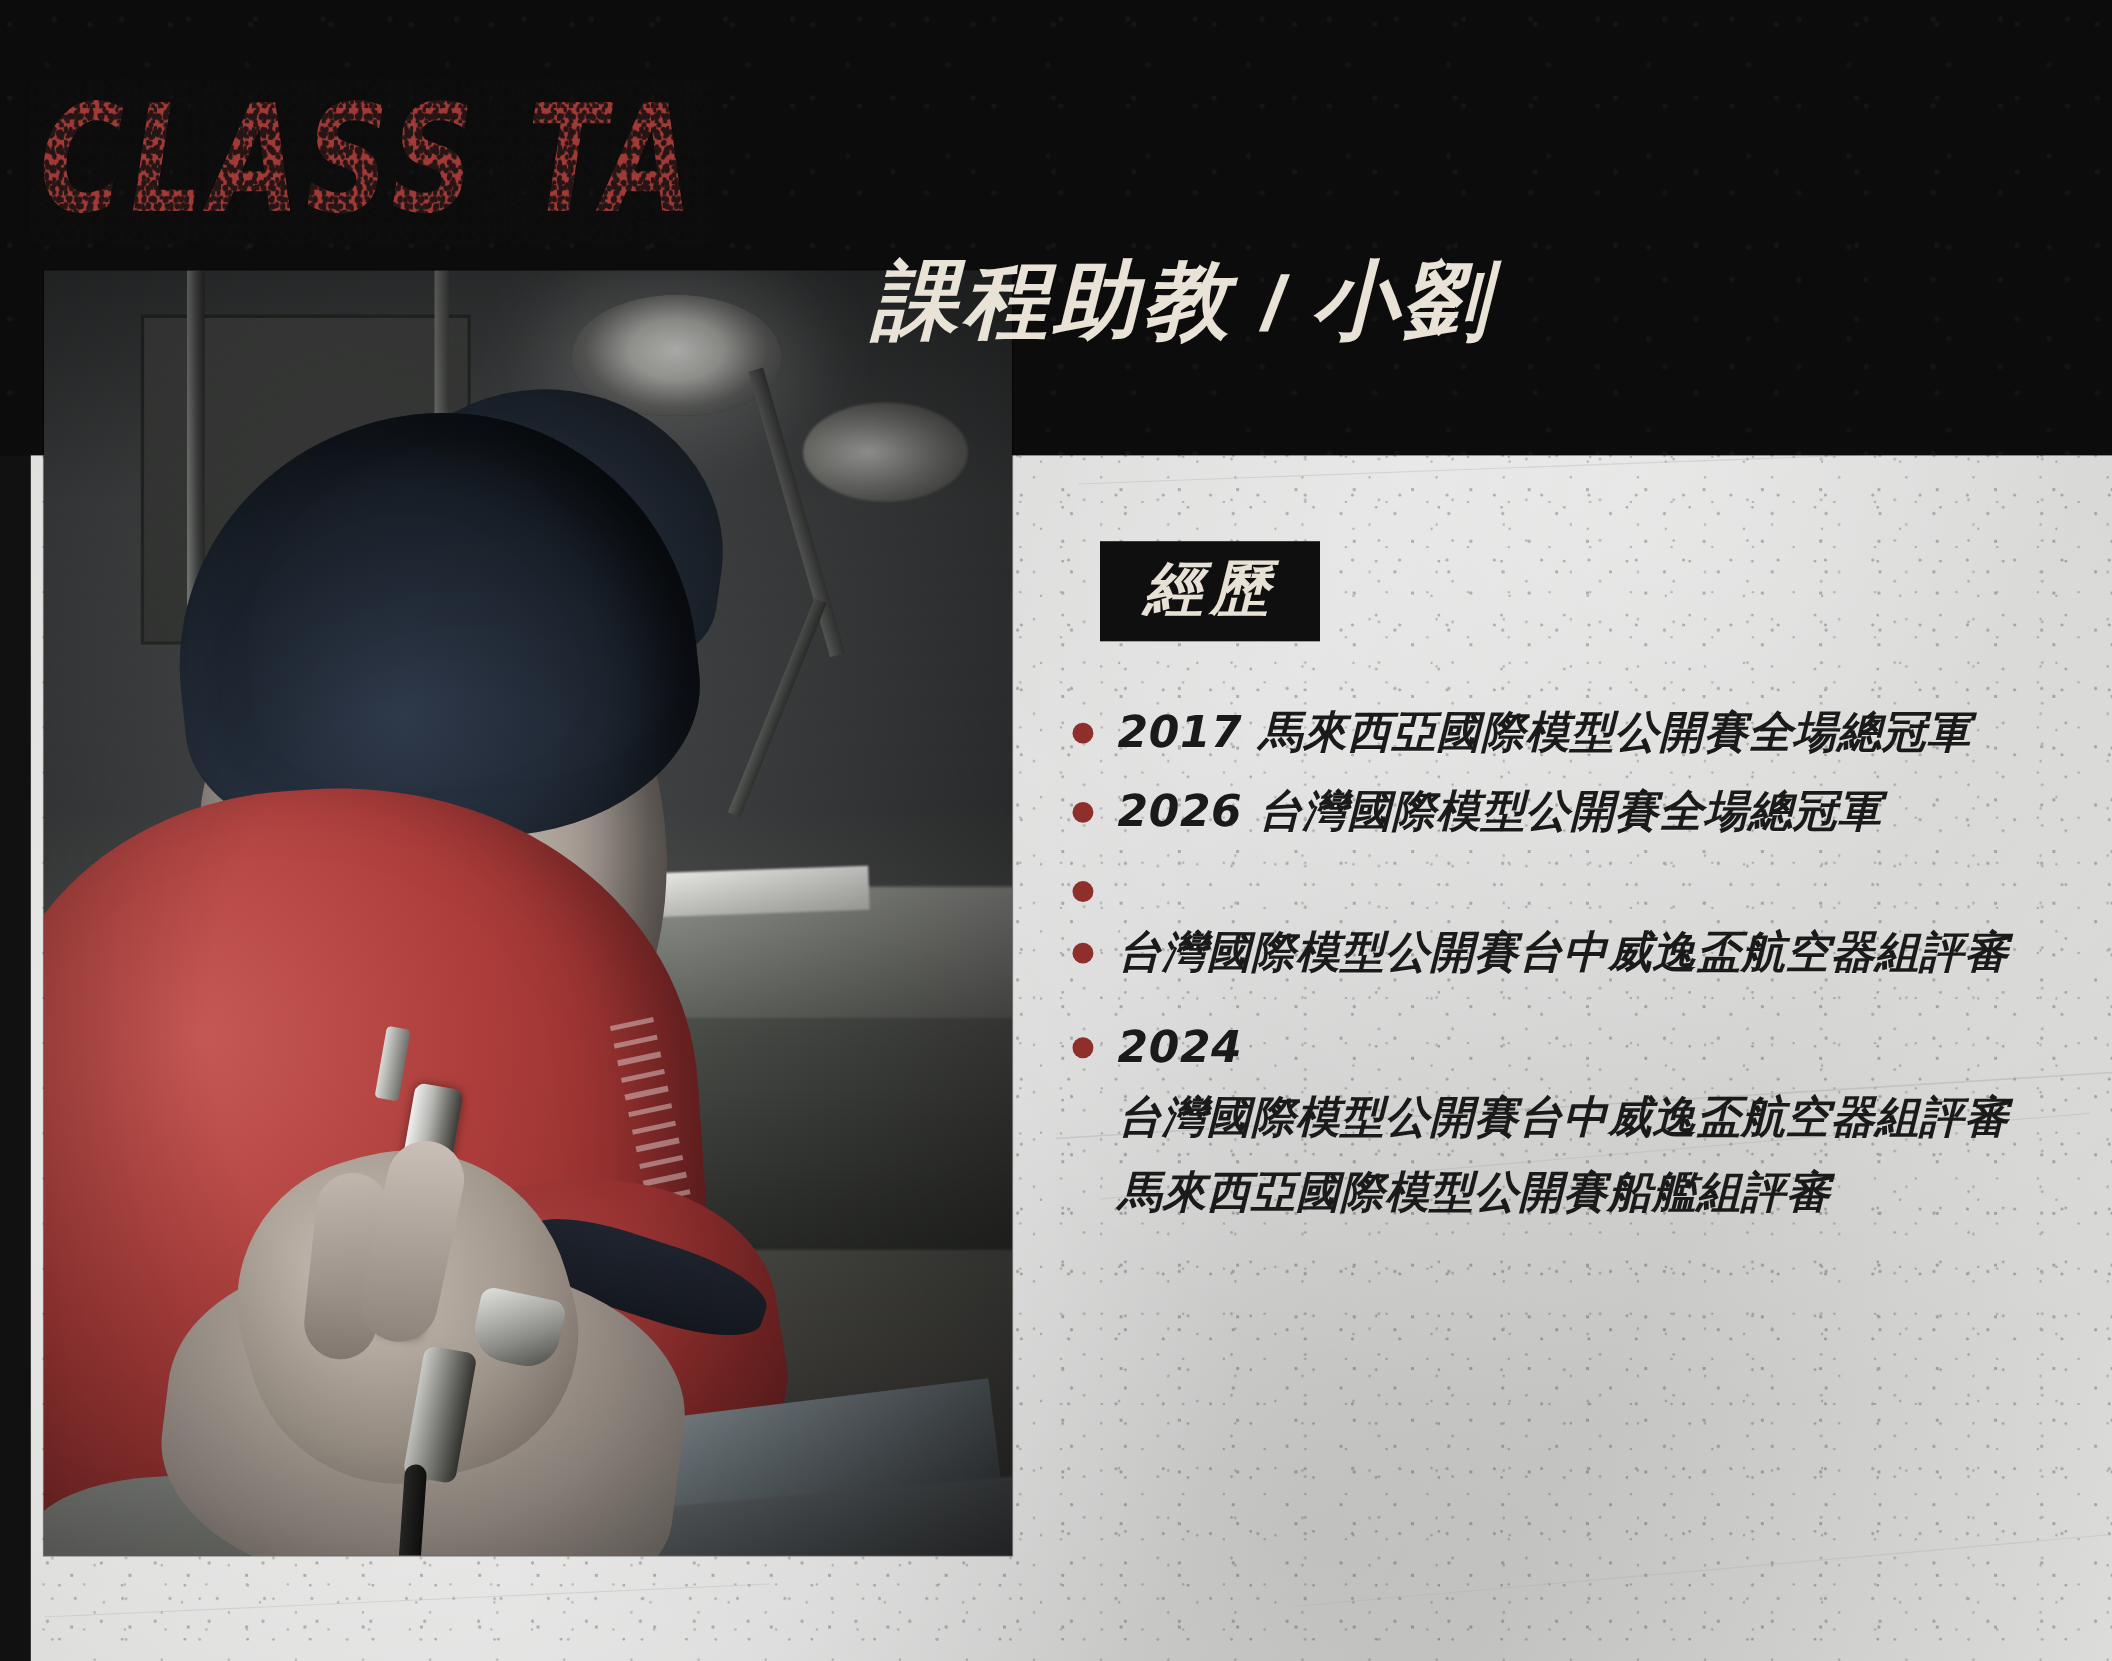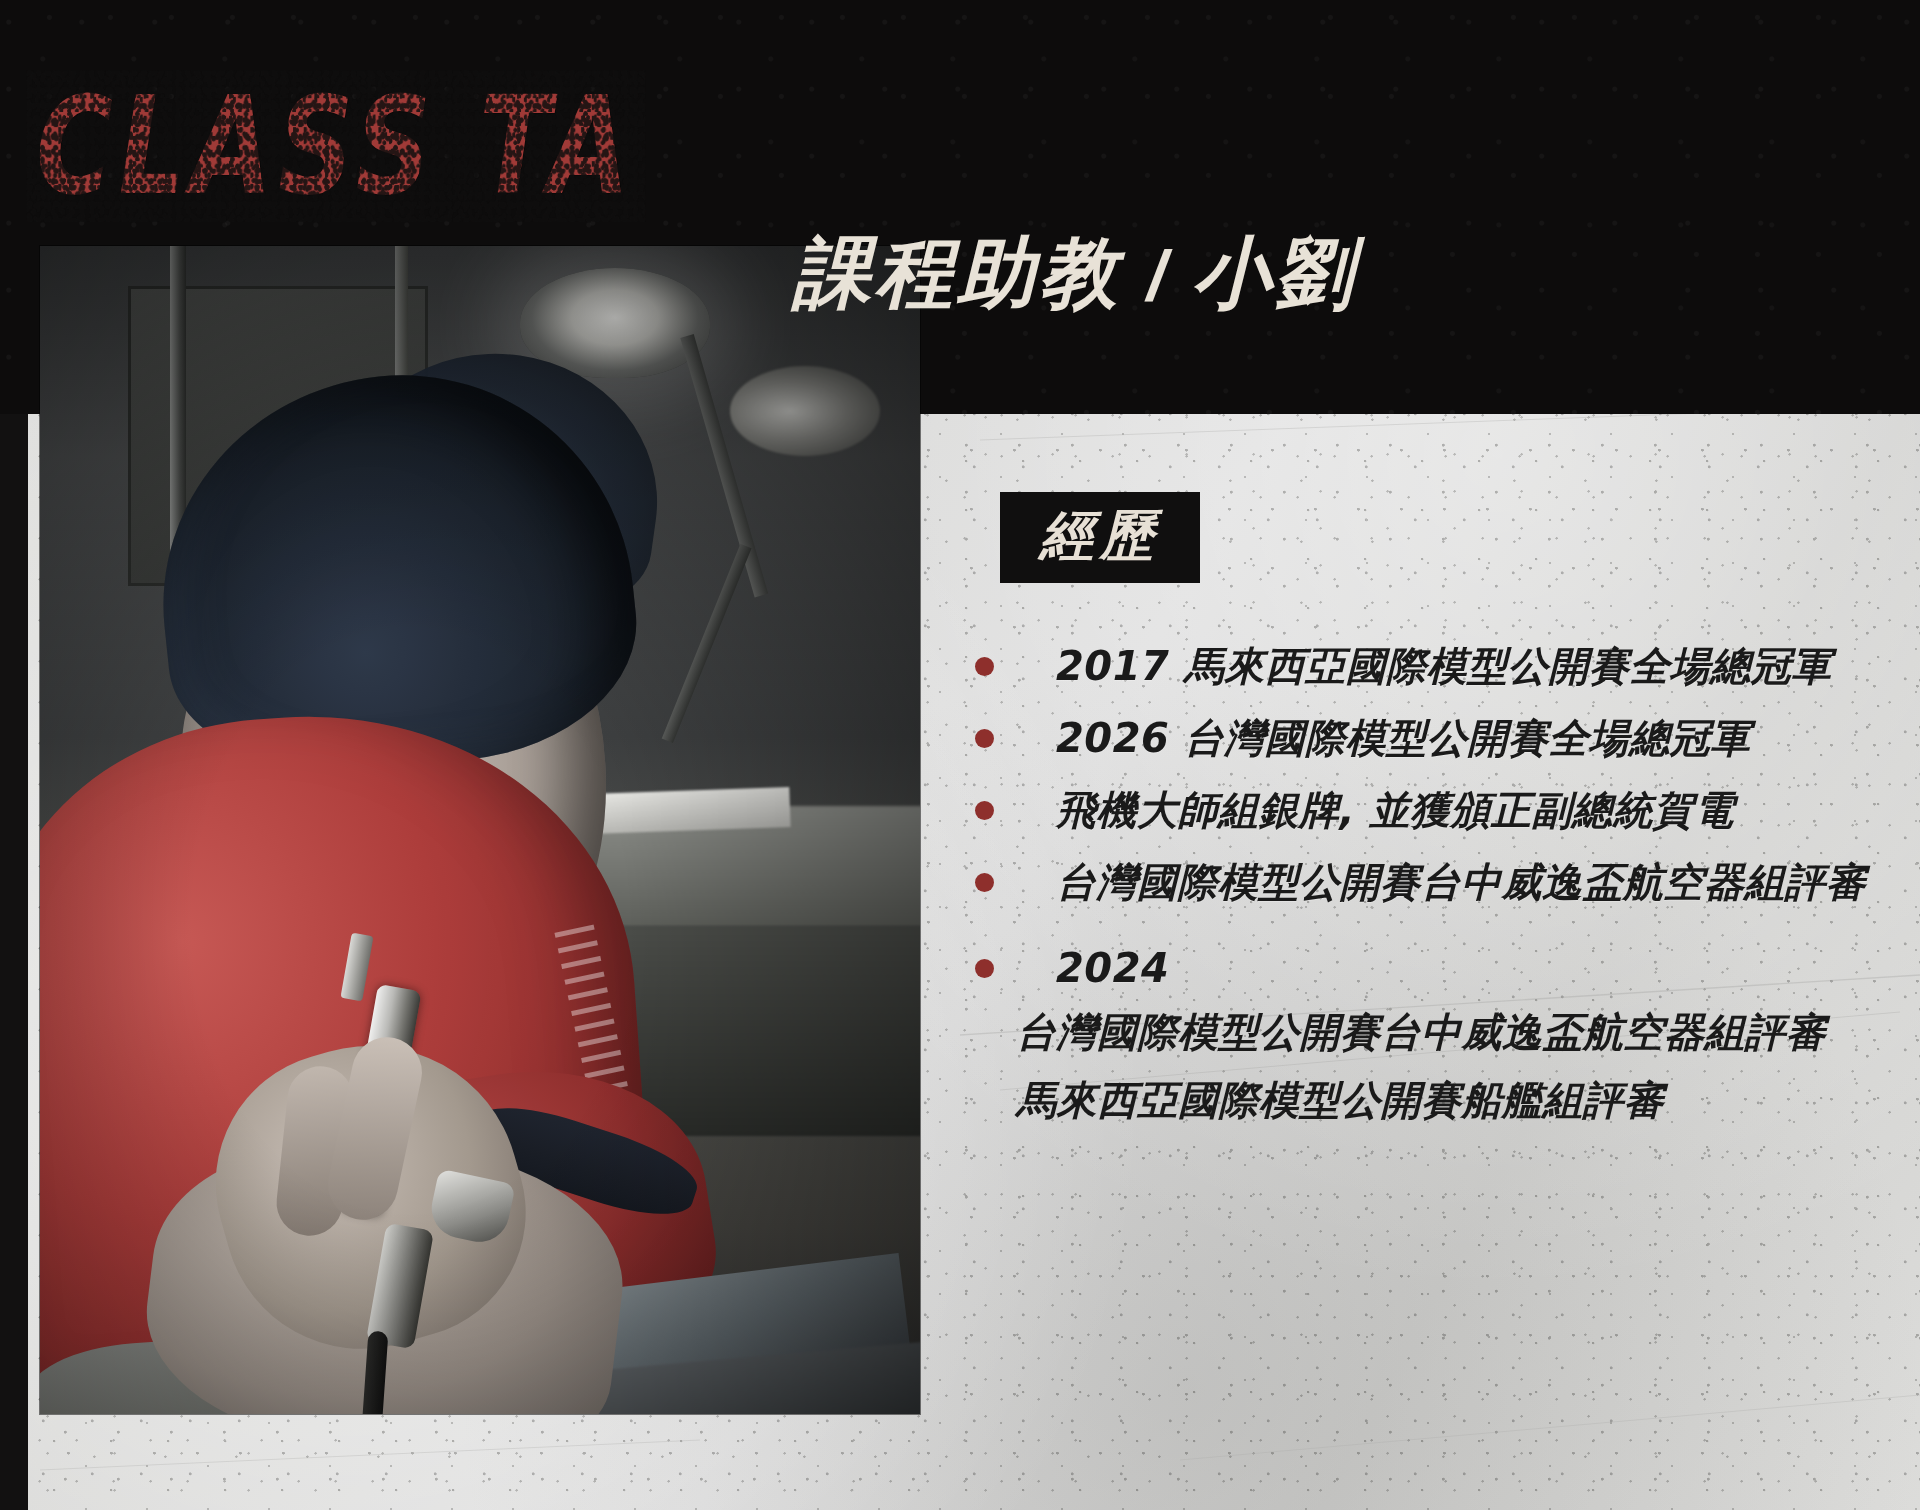--- a/index.html
+++ b/index.html
@@ -353,21 +353,20 @@
   }
   .bullet {
     flex:0 0 auto; width:19px; height:19px; border-radius:50%;
     background:#8e2f2c; margin-top:17px;
   }
   .exp-text {
     font-size:40px; font-weight:700; color:#1a1a1a; line-height:1.30;
     letter-spacing:.5px;
     font-family:"DejaVu Sans","Liberation Sans",sans-serif;
     text-shadow:0 1px 0 rgba(255,255,255,.25);
-    margin-left:40px;
   }
   .exp-item.group { margin-top:34px; margin-bottom:0; }
   .exp-sub {
     margin-left:41px; font-size:40px; font-weight:700; color:#1a1a1a;
     line-height:1.30; letter-spacing:.5px;
     font-family:"DejaVu Sans","Liberation Sans",sans-serif;
     margin-top:12px;
   }
   .exp-sub.s2 { margin-top:16px; }
 </style>
@@ -458,21 +457,20 @@
 
     <div class="exp-item">
       <span class="bullet"></span>
       <span class="exp-text">2026 台灣國際模型公開賽全場總冠軍</span>
     </div>
 
 
 
     <div class="exp-item">
       <span class="bullet"></span>
-      <span class="exp-text">飛機大師組銀牌, 並獲頒正副總統賀電</span>
     </div>
 
     <div class="exp-item">
       <span class="bullet"></span>
       <span class="exp-text">台灣國際模型公開賽台中威逸盃航空器組評審</span>
     </div>
 
     <div class="exp-item group">
       <span class="bullet"></span>
       <span class="exp-text">2024</span>

